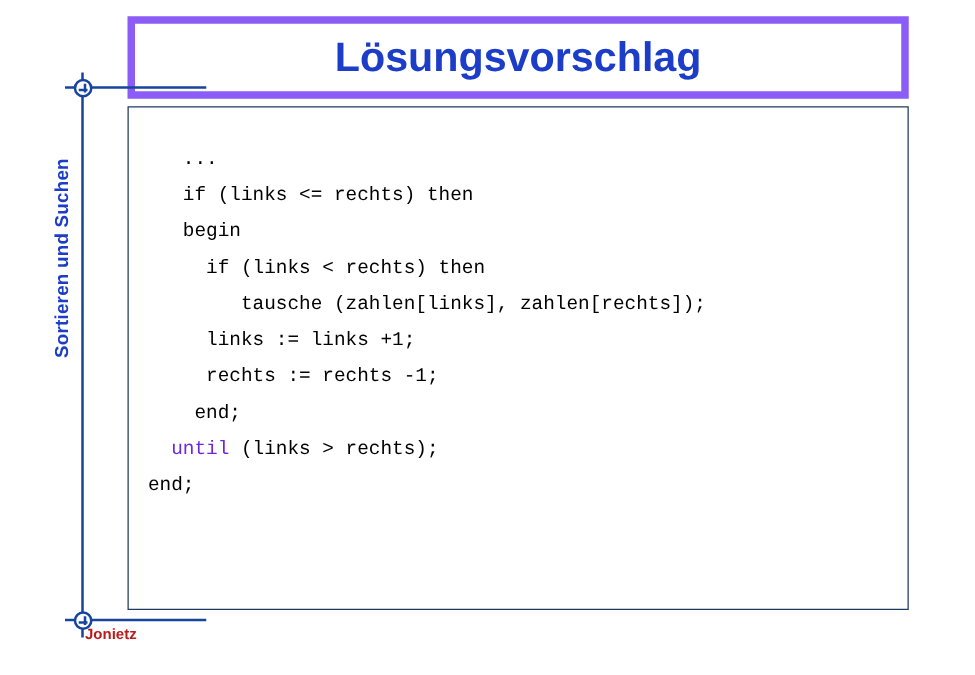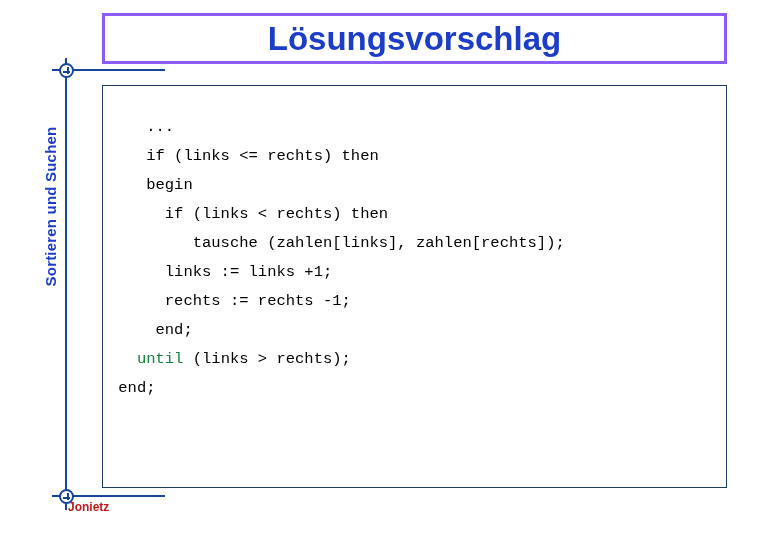--- a/index.html
+++ b/index.html
@@ -17,22 +17,22 @@
     background: #ffffff;
     overflow: hidden;
   }
 
   
   #title-frame {
     position: absolute;
     left: 102px;
     top: 13px;
     width: 625px;
-    height: 51px;
-    border: 3px solid #8b5cf6;
+    height: 66px;
+    border: 6px solid #8b5cf6;
     box-sizing: border-box;
     background: #ffffff;
   }
   #title-text {
     position: absolute;
     left: 0;
     top: 0;
     width: 100%;
     height: 100%;
     display: flex;
@@ -130,21 +130,21 @@
     font-family: "Liberation Mono", "DejaVu Sans Mono", monospace;
     font-size: 15.5px;
     line-height: 29px;
     color: #000000;
     white-space: pre;
   }
   .code-line {
     padding-left: 6px;
     white-space: pre;
   }
-  .kw-until { color: #15803d; }
+  .kw-until { color: #6d28d9; }
 
   
   #footer-author {
     position: absolute;
     left: 68px;
     top: 500px;
     font-family: "Liberation Sans", sans-serif;
     font-weight: bold;
     font-size: 12px;
     color: #b91c1c;

